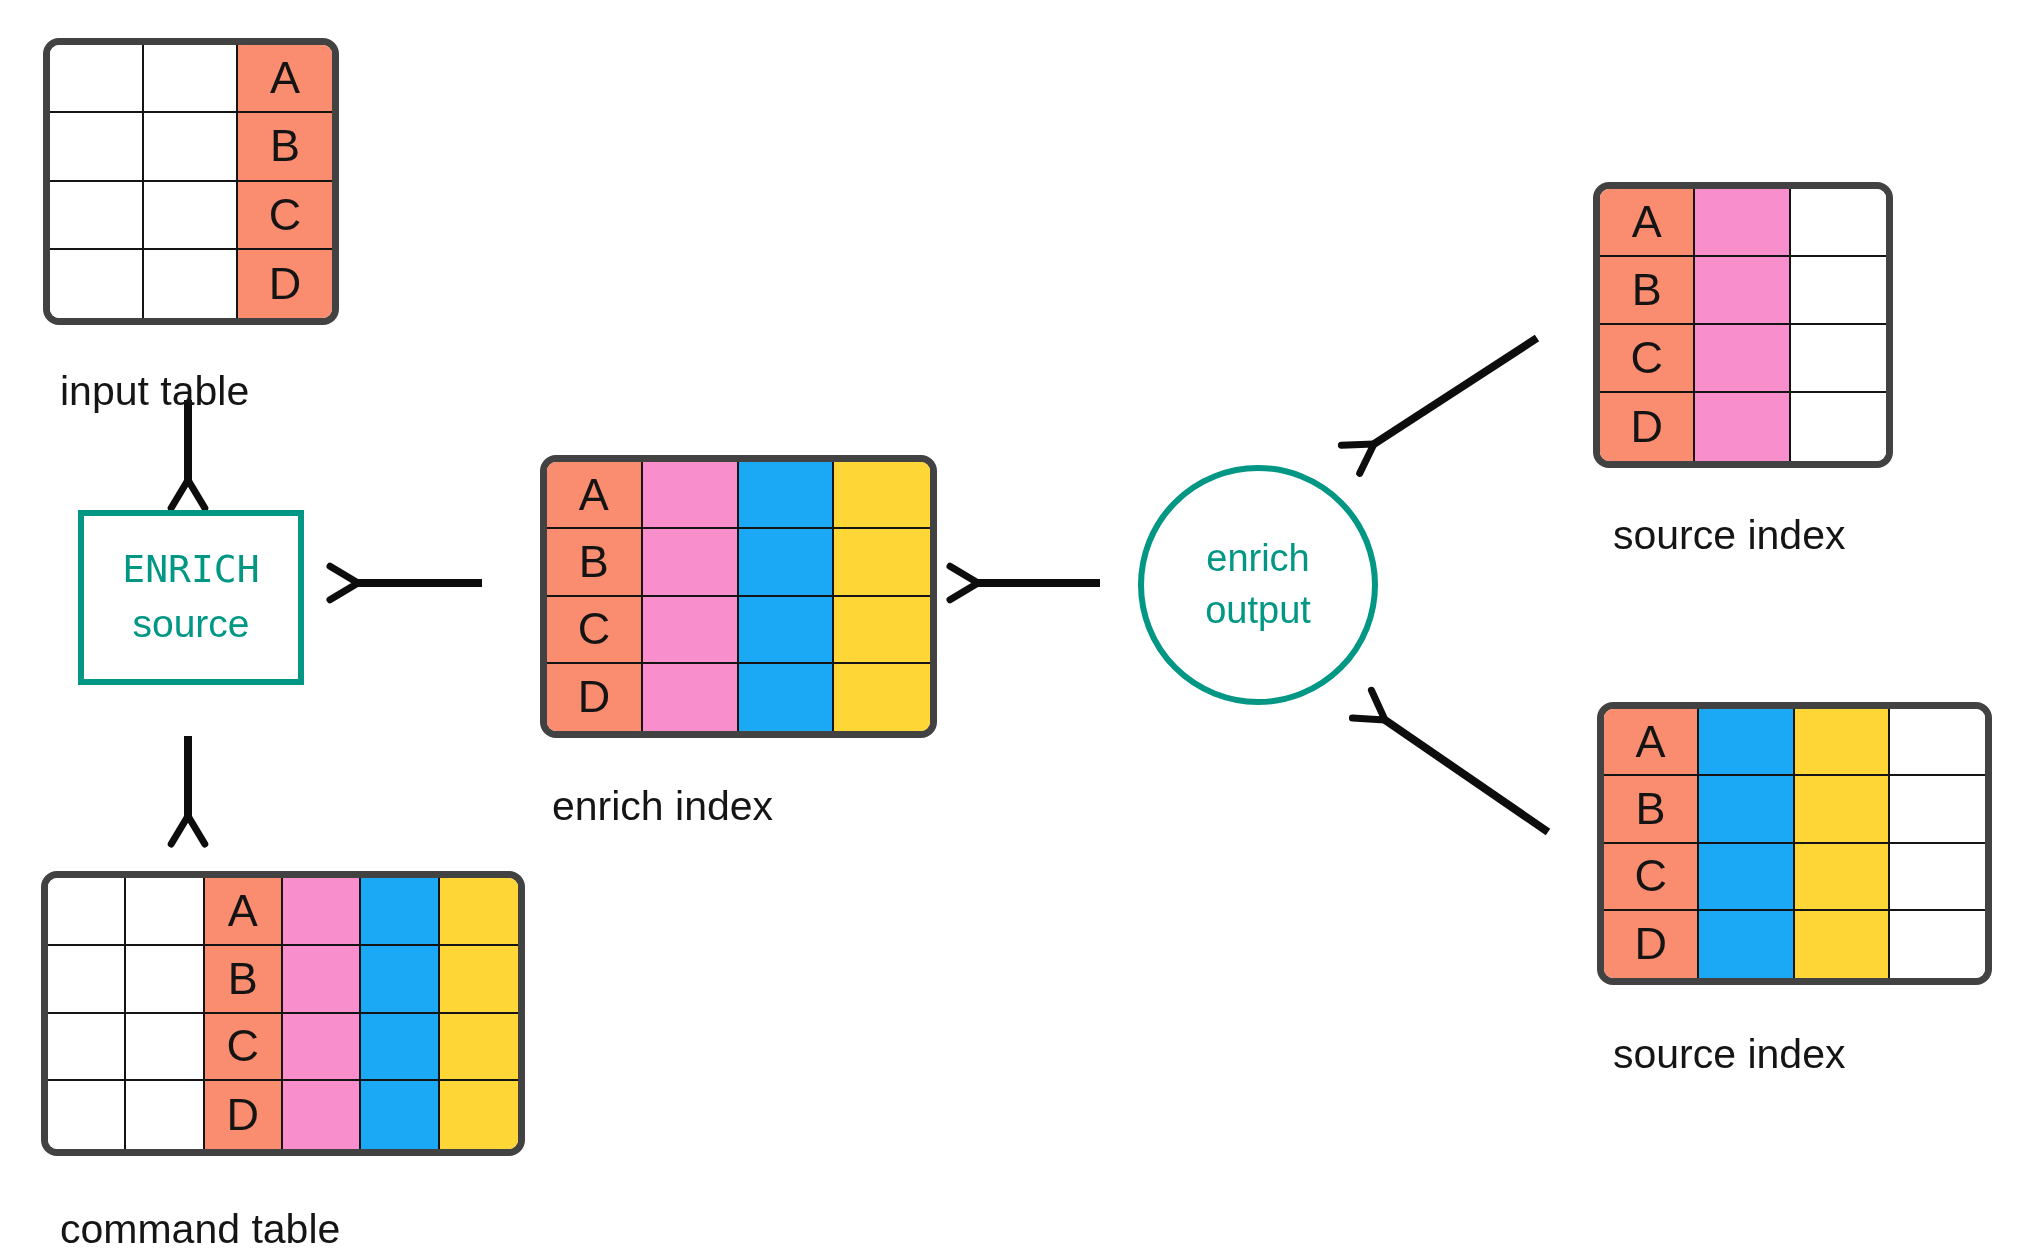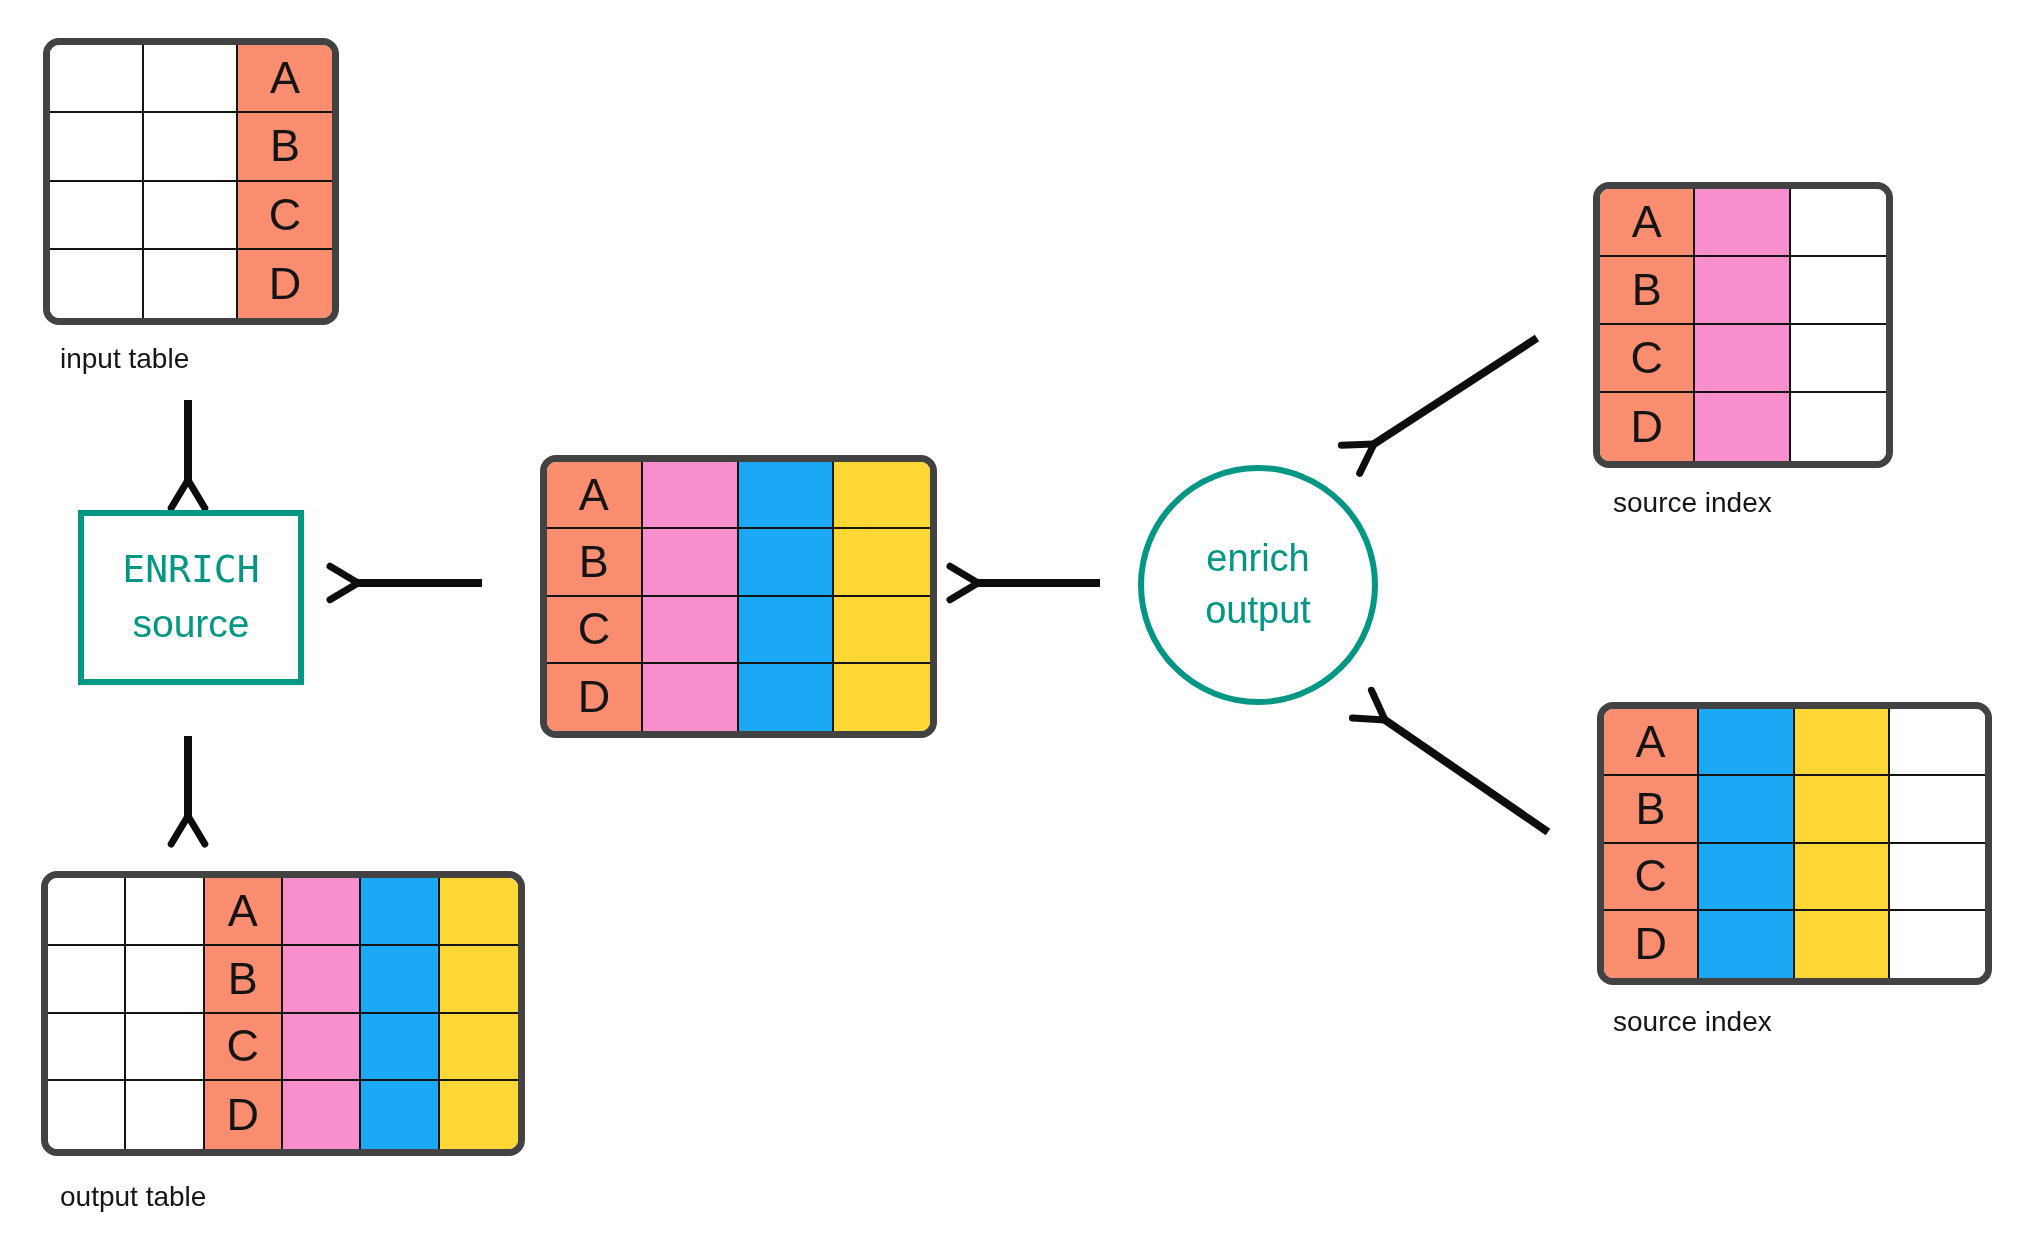--- a/index.html
+++ b/index.html
@@ -11,21 +11,21 @@
   .arrows line{stroke:var(--arrow);stroke-width:8;}
   .arrows polyline{stroke:var(--arrow);}
   .table-box{
     position:absolute;display:grid;grid-auto-rows:1fr;box-sizing:border-box;
     border:7px solid var(--border_dark);border-radius:16px;overflow:hidden;background:#fff;
   }
   .cell{
     display:flex;align-items:center;justify-content:center;
     font-size:45px;color:#141414;box-sizing:border-box;
   }
-  .label{position:absolute;font-size:28px;color:#151515;white-space:nowrap;line-height:1.2;}
+  .label{position:absolute;font-size:41px;color:#151515;white-space:nowrap;line-height:1.2;margin-top:25px;}
   .enrich-box{
     position:absolute;box-sizing:border-box;border:6px solid var(--teal);
     display:flex;flex-direction:column;align-items:center;justify-content:center;
     gap:12px;color:var(--teal);background:#fff;
   }
   .enrich-box .line1{font-family:"DejaVu Sans Mono","Liberation Mono",monospace;font-size:38px;line-height:1.1;}
   .enrich-box .line2{font-size:39px;line-height:1.1;}
   .policy-circle{
     position:absolute;box-sizing:border-box;border:6px solid var(--teal);border-radius:50%;
     display:flex;flex-direction:column;align-items:center;justify-content:center;
@@ -91,40 +91,41 @@
       <div class="cell" style="background: rgb(248, 143, 204); border-right: 2.5px solid rgb(20, 20, 20); border-bottom: 2.5px solid rgb(20, 20, 20);"></div>
       <div class="cell" style="background: rgb(27, 169, 245); border-right: 2.5px solid rgb(20, 20, 20); border-bottom: 2.5px solid rgb(20, 20, 20);"></div>
       <div class="cell" style="background: rgb(254, 214, 54); border-bottom: 2.5px solid rgb(20, 20, 20);"></div>
       <div class="cell" style="background: rgb(255, 255, 255); border-right: 2.5px solid rgb(20, 20, 20);"></div>
       <div class="cell" style="background: rgb(255, 255, 255); border-right: 2.5px solid rgb(20, 20, 20);"></div>
       <div class="cell" style="background: rgb(250, 141, 111); border-right: 2.5px solid rgb(20, 20, 20);">D</div>
       <div class="cell" style="background: rgb(248, 143, 204); border-right: 2.5px solid rgb(20, 20, 20);"></div>
       <div class="cell" style="background: rgb(27, 169, 245); border-right: 2.5px solid rgb(20, 20, 20);"></div>
       <div class="cell" style="background: rgb(254, 214, 54);"></div>
     </div>
-  <div class="label" style="left:60px;top:1180px;">output table</div>
+  <div class="label" style="left:60px;top:1180px;">command table</div>
 
   <div class="table-box" style="left: 540px; top: 455px; width: 397px; height: 283px; grid-template-columns: repeat(4, 1fr);">
       <div class="cell" style="background: rgb(250, 141, 111); border-right: 2.5px solid rgb(20, 20, 20); border-bottom: 2.5px solid rgb(20, 20, 20);">A</div>
       <div class="cell" style="background: rgb(248, 143, 204); border-right: 2.5px solid rgb(20, 20, 20); border-bottom: 2.5px solid rgb(20, 20, 20);"></div>
       <div class="cell" style="background: rgb(27, 169, 245); border-right: 2.5px solid rgb(20, 20, 20); border-bottom: 2.5px solid rgb(20, 20, 20);"></div>
       <div class="cell" style="background: rgb(254, 214, 54); border-bottom: 2.5px solid rgb(20, 20, 20);"></div>
       <div class="cell" style="background: rgb(250, 141, 111); border-right: 2.5px solid rgb(20, 20, 20); border-bottom: 2.5px solid rgb(20, 20, 20);">B</div>
       <div class="cell" style="background: rgb(248, 143, 204); border-right: 2.5px solid rgb(20, 20, 20); border-bottom: 2.5px solid rgb(20, 20, 20);"></div>
       <div class="cell" style="background: rgb(27, 169, 245); border-right: 2.5px solid rgb(20, 20, 20); border-bottom: 2.5px solid rgb(20, 20, 20);"></div>
       <div class="cell" style="background: rgb(254, 214, 54); border-bottom: 2.5px solid rgb(20, 20, 20);"></div>
       <div class="cell" style="background: rgb(250, 141, 111); border-right: 2.5px solid rgb(20, 20, 20); border-bottom: 2.5px solid rgb(20, 20, 20);">C</div>
       <div class="cell" style="background: rgb(248, 143, 204); border-right: 2.5px solid rgb(20, 20, 20); border-bottom: 2.5px solid rgb(20, 20, 20);"></div>
       <div class="cell" style="background: rgb(27, 169, 245); border-right: 2.5px solid rgb(20, 20, 20); border-bottom: 2.5px solid rgb(20, 20, 20);"></div>
       <div class="cell" style="background: rgb(254, 214, 54); border-bottom: 2.5px solid rgb(20, 20, 20);"></div>
       <div class="cell" style="background: rgb(250, 141, 111); border-right: 2.5px solid rgb(20, 20, 20);">D</div>
       <div class="cell" style="background: rgb(248, 143, 204); border-right: 2.5px solid rgb(20, 20, 20);"></div>
       <div class="cell" style="background: rgb(27, 169, 245); border-right: 2.5px solid rgb(20, 20, 20);"></div>
       <div class="cell" style="background: rgb(254, 214, 54);"></div>
     </div>
+  <div class="label" style="left:552px;top:757px;">enrich index</div>
 
   <div class="policy-circle" style="left:1138px;top:465px;width:240px;height:240px;">
     <div>enrich</div>
     <div>output</div>
   </div>
 
   <div class="table-box" style="left: 1593px; top: 182px; width: 300px; height: 286px; grid-template-columns: repeat(3, 1fr);">
       <div class="cell" style="background: rgb(250, 141, 111); border-right: 2.5px solid rgb(20, 20, 20); border-bottom: 2.5px solid rgb(20, 20, 20);">A</div>
       <div class="cell" style="background: rgb(248, 143, 204); border-right: 2.5px solid rgb(20, 20, 20); border-bottom: 2.5px solid rgb(20, 20, 20);"></div>
       <div class="cell" style="background: rgb(255, 255, 255); border-bottom: 2.5px solid rgb(20, 20, 20);"></div>

